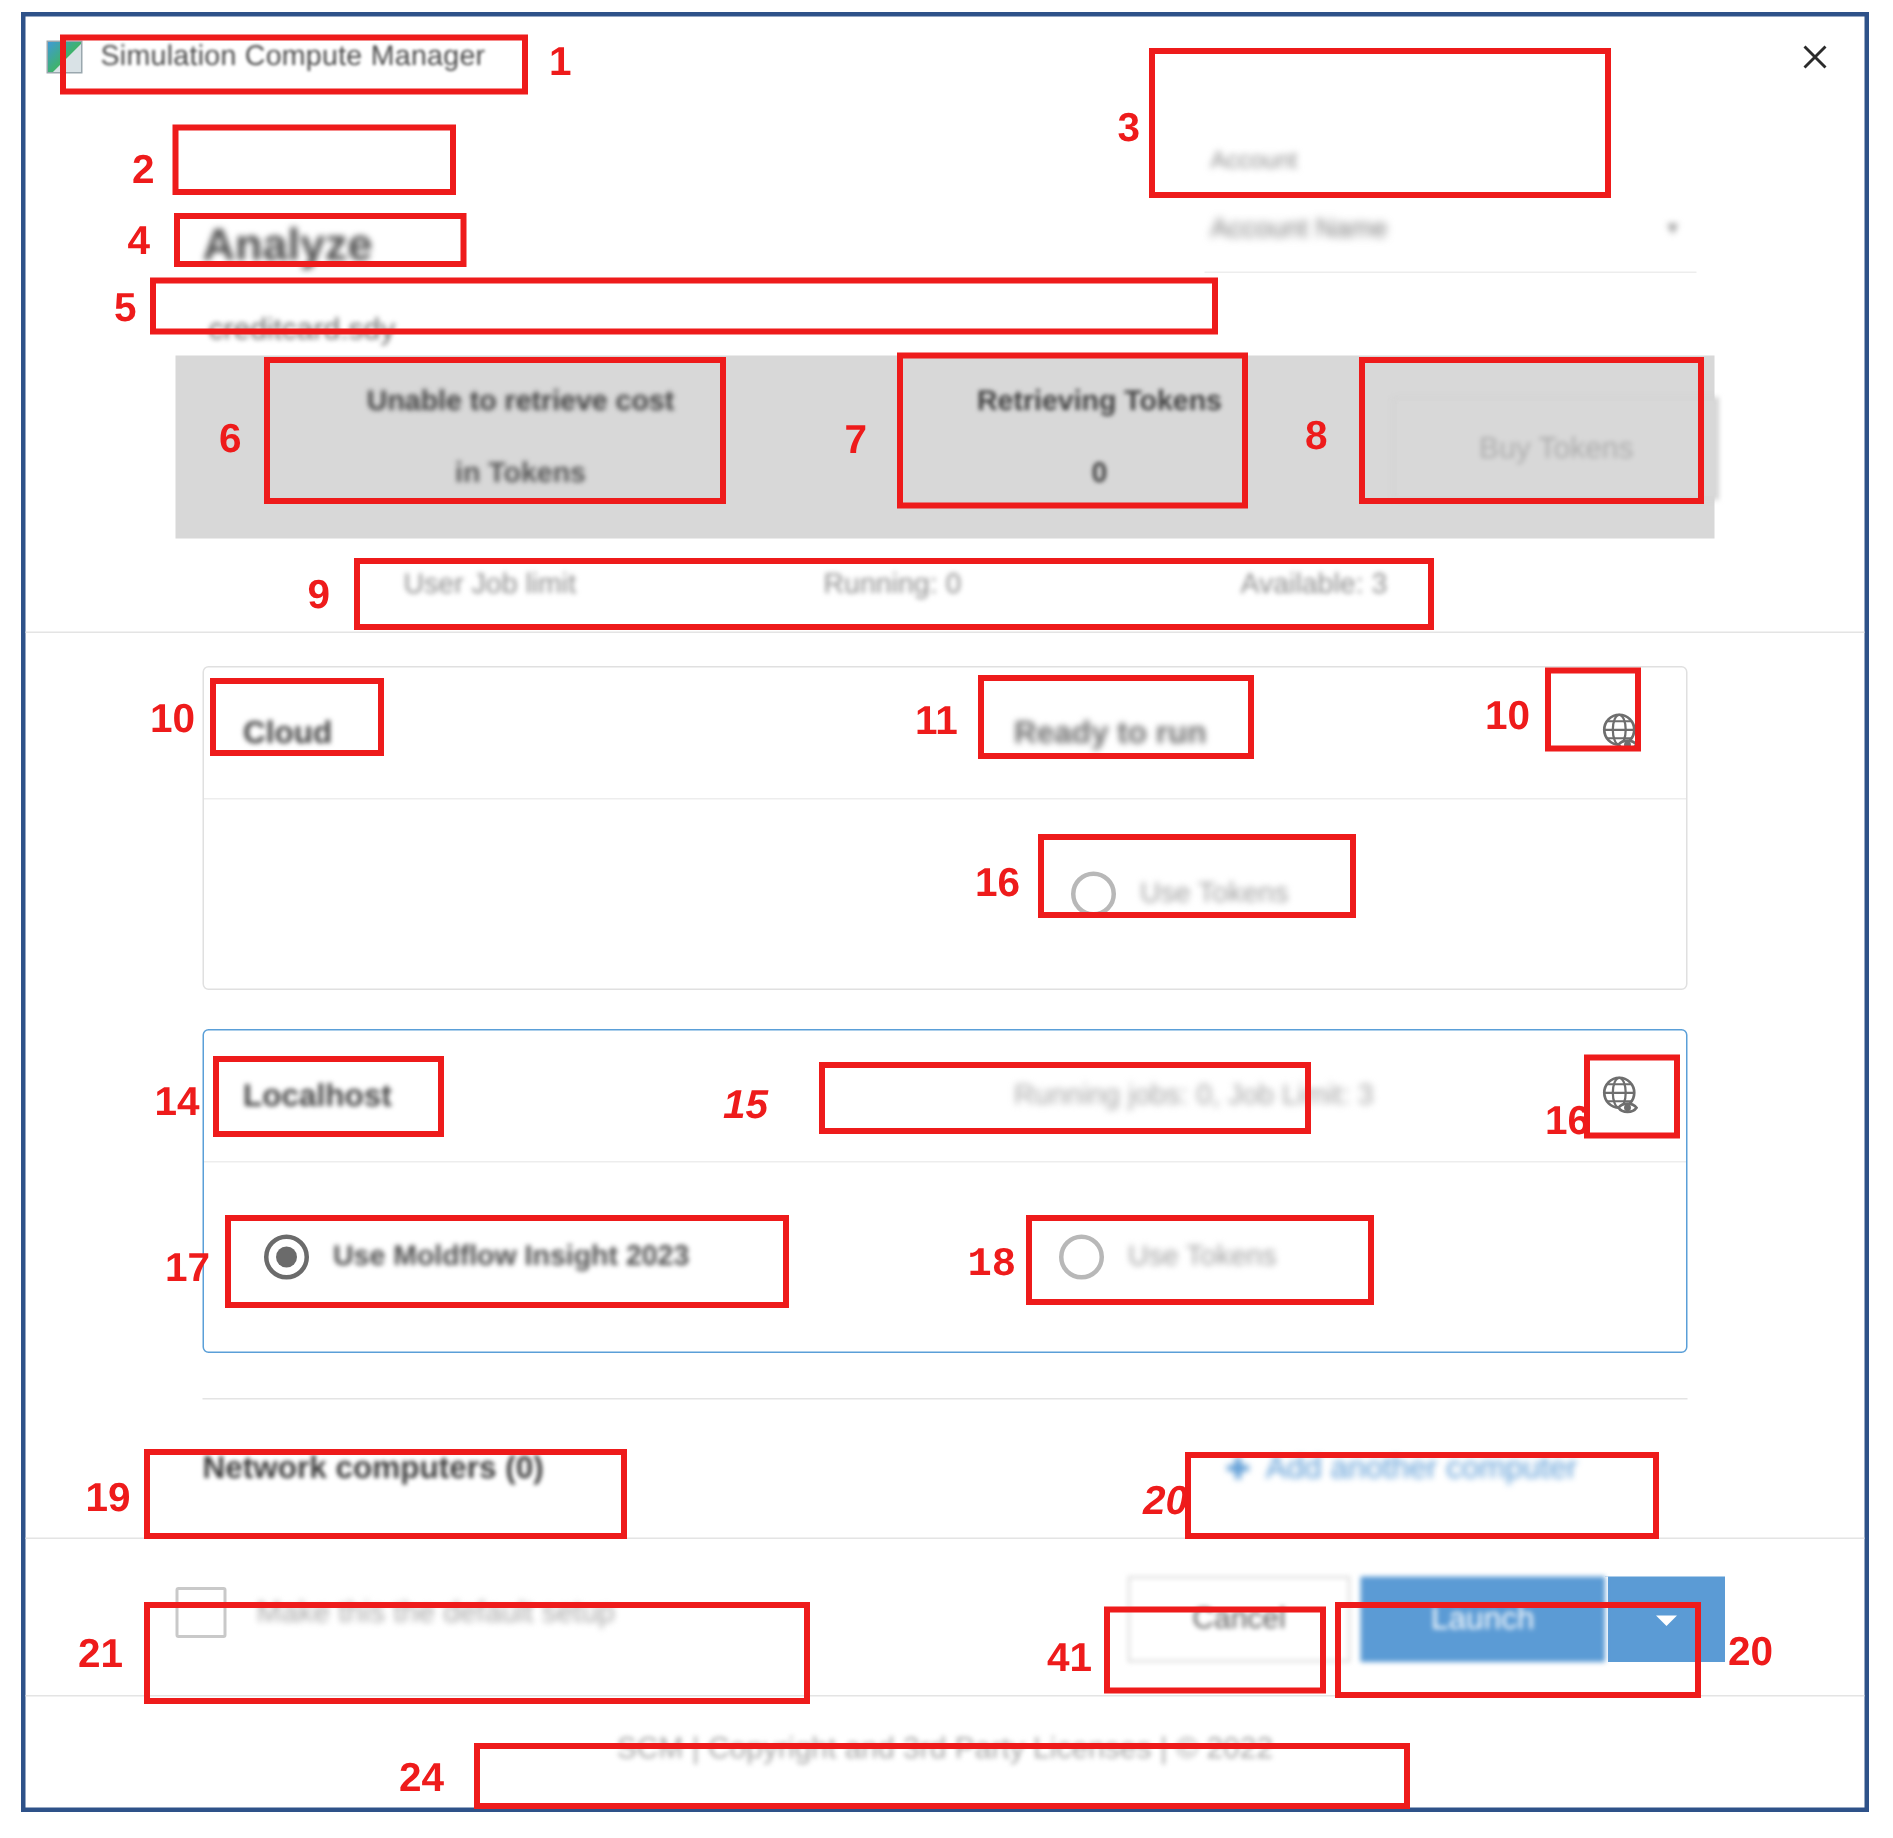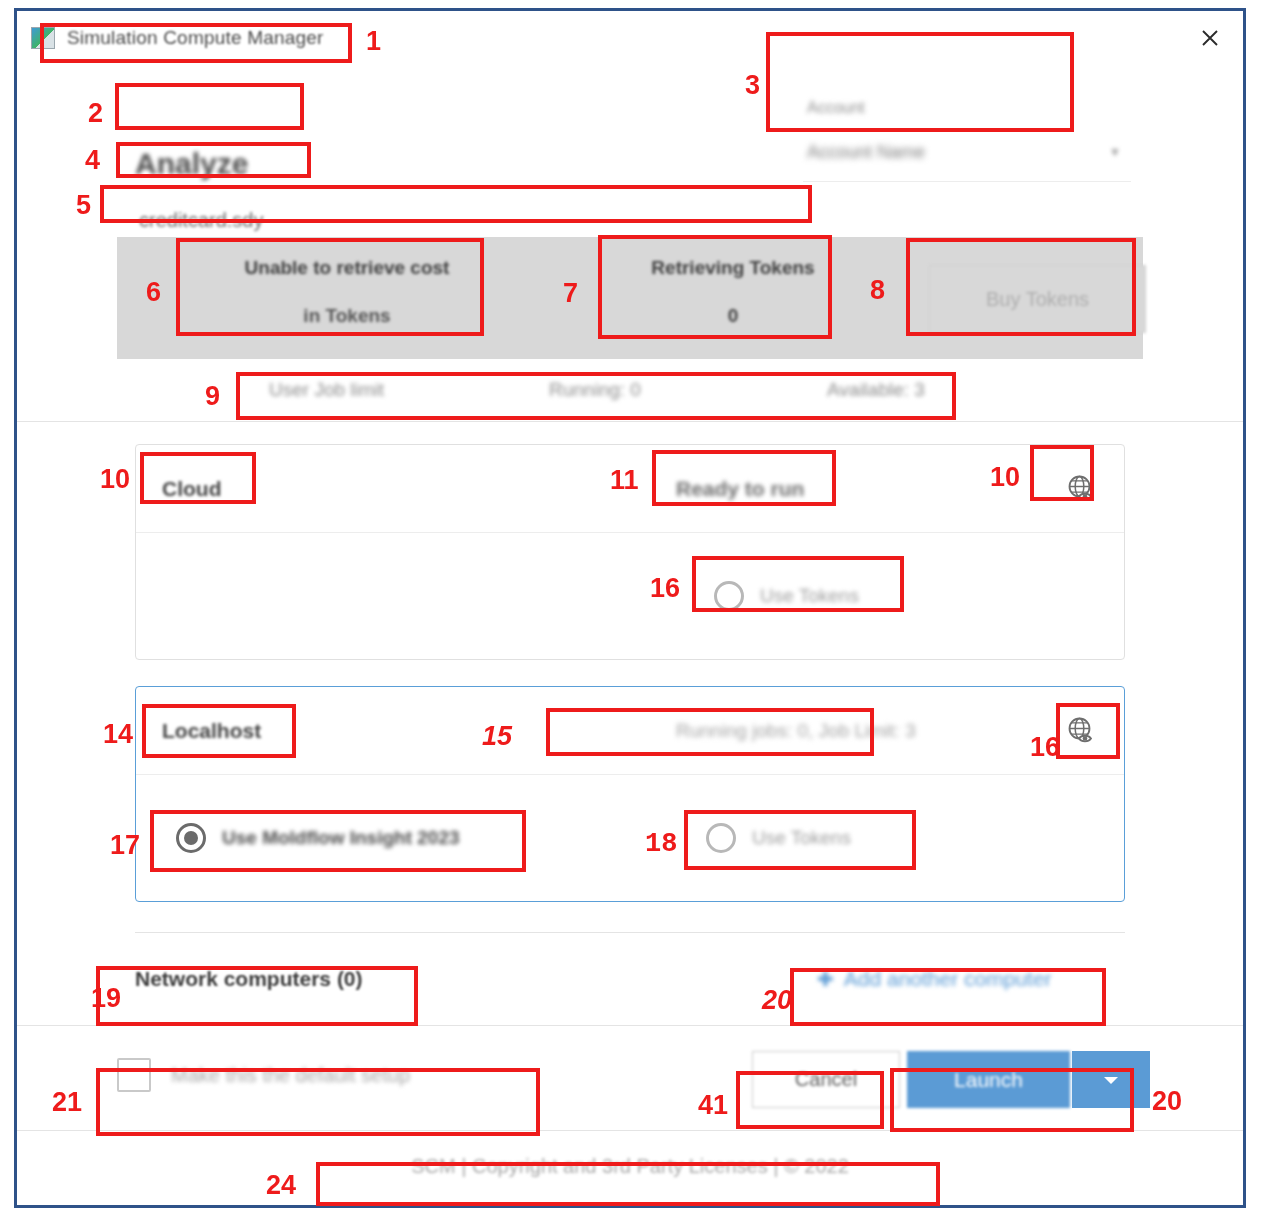--- a/index.html
+++ b/index.html
@@ -650,21 +650,21 @@
     <div class="anno-num" style="left: 103px; top: 719px;">14</div>
     <div class="anno" style="left: 546px; top: 708px; width: 328px; height: 48px;"></div>
     <div class="anno-num" style="left: 482px; top: 721px; font-style: italic;">15</div>
     <div class="anno" style="left: 1056px; top: 703px; width: 64px; height: 56px;"></div>
     <div class="anno-num" style="left: 1030px; top: 732px; text-align: right;">16</div>
     <div class="anno" style="left: 150px; top: 810px; width: 376px; height: 62px;"></div>
     <div class="anno-num" style="left: 110px; top: 830px;">17</div>
     <div class="anno" style="left: 684px; top: 810px; width: 232px; height: 60px;"></div>
     <div class="anno-num" style="left: 645px; top: 829px; font-family: Liberation Mono, monospace;">18</div>
     <div class="anno" style="left: 96px; top: 966px; width: 322px; height: 60px;"></div>
-    <div class="anno-num" style="left: 57px; top: 983px; margin-left: 34px;">19</div>
+    <div class="anno-num" style="left: 57px; top: 983px;">19</div>
     <div class="anno" style="left: 790px; top: 968px; width: 316px; height: 58px;"></div>
     <div class="anno-num" style="left: 762px; top: 985px; font-style: italic;">20</div>
     <div class="anno" style="left: 96px; top: 1068px; width: 444px; height: 68px;"></div>
     <div class="anno-num" style="left: 52px; top: 1087px;">21</div>
     <div class="anno" style="left: 736px; top: 1071px; width: 148px; height: 58px;"></div>
     <div class="anno-num" style="left: 698px; top: 1090px;">41</div>
     <div class="anno" style="left: 890px; top: 1068px; width: 244px; height: 64px;"></div>
     <div class="anno-num" style="left: 1152px; top: 1086px;">20</div>
     <div class="anno" style="left: 316px; top: 1162px; width: 624px; height: 44px;"></div>
     <div class="anno-num" style="left: 266px; top: 1170px;">24</div>

